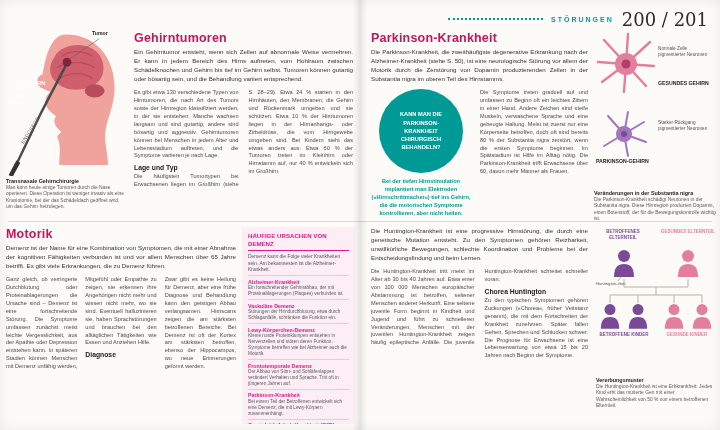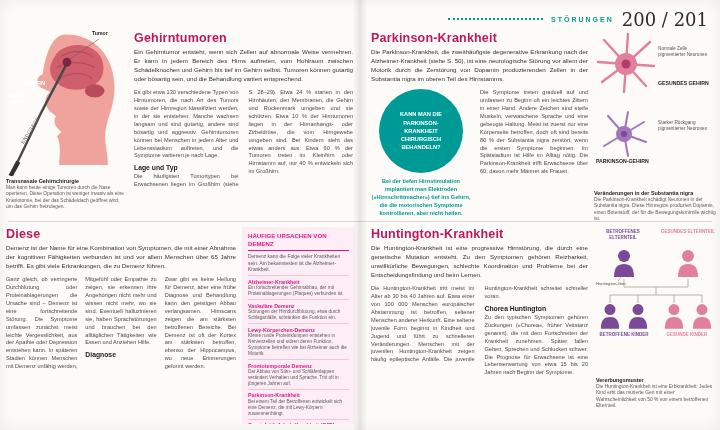--- a/index.html
+++ b/index.html
@@ -164,21 +164,21 @@
     <span class="fig-label bold" style="left:2px;top:130px;width:62px;">PARKINSON-GEHIRN</span>
   </figure>
   <div class="caption cap-neurons">
     <div class="cap-title">Veränderungen in der Substantia nigra</div>
     <div class="cap-text">Die Parkinson-Krankheit schädigt Neuronen in der Substantia nigra. Diese Hirnregion produziert Dopamin, einen Botenstoff, der für die Bewegungskontrolle wichtig ist.</div>
   </div>
 
   <div class="divider"></div>
 
   <section class="blk dementia">
-    <h1 class="sec">Diese</h1>
+    <h1 class="sec">Motorik</h1>
     <p class="intro">Demenz ist der Name für eine Kombination von Symptomen, die mit einer Abnahme der kognitiven Fähigkeiten verbunden ist und vor allem Menschen über 65 Jahre betrifft. Es gibt viele Erkrankungen, die zu Demenz führen.</p>
     <div class="cols3">
       <p class="body">Ganz gleich, ob verringerte Durchblutung oder Proteinablagerungen die Ursache sind – Demenz ist eine fortschreitende Störung. Die Symptome umfassen zunächst meist leichte Vergesslichkeit, aus der Apathie oder Depression entstehen kann. In späteren Stadien können Menschen mit Demenz unfähig werden, Mitgefühl oder Empathie zu zeigen, sie erkennen ihre Angehörigen nicht mehr und wissen nicht mehr, wo sie sind. Eventuell halluzinieren sie, haben Sprachstörungen und brauchen bei den alltäglichen Tätigkeiten wie Essen und Anziehen Hilfe.</p>
       <h3 class="subhead">Diagnose</h3>
       <p class="body">Zwar gibt es keine Heilung für Demenz, aber eine frühe Diagnose und Behandlung kann den geistigen Abbau verlangsamen. Hirnscans zeigen die am stärksten betroffenen Bereiche. Bei Demenz ist oft der Kortex am stärksten betroffen, ebenso der Hippocampus, wo neue Erinnerungen geformt werden.</p>
     </div>
   </section>
 
   <aside class="causes">
     <div class="causes-title">HÄUFIGE URSACHEN VON DEMENZ</div>
@@ -203,21 +203,20 @@
       <div class="cause-name">Parkinson-Krankheit</div>
       <div class="cause-desc">Bei einem Teil der Betroffenen entwickelt sich eine Demenz, die mit Lewy-Körpern zusammenhängt.</div>
     </div>
     <div class="cause-item">
       <div class="cause-name">Creutzfeldt-Jakob-Krankheit (CJD)</div>
 
     </div>
   </aside>
 
   <section class="blk huntington">
-    <h1 class="sec">Huntington-Krankheit</h1>
     <p class="intro">Die Huntington-Krankheit ist eine progressive Hirnstörung, die durch eine genetische Mutation entsteht. Zu den Symptomen gehören Reizbarkeit, unwillkürliche Bewegungen, schlechte Koordination und Probleme bei der Entscheidungsfindung und beim Lernen.</p>
     <div class="cols2">
       <p class="body">Die Huntington-Krankheit tritt meist im Alter ab 30 bis 40 Jahren auf. Etwa einer von 100 000 Menschen europäischer Abstammung ist betroffen, seltener Menschen anderer Herkunft. Eine seltene juvenile Form beginnt in Kindheit und Jugend und führt zu schnelleren Veränderungen. Menschen mit der juvenilen Huntington-Krankheit zeigen häufig epileptische Anfälle. Die juvenile Huntington-Krankheit schreitet schneller voran.</p>
       <h3 class="subhead">Chorea Huntington</h3>
       <p class="body">Zu den typischen Symptomen gehören Zuckungen (»Chorea«, früher Veitstanz genannt), die mit dem Fortschreiten der Krankheit zunehmen. Später fallen Gehen, Sprechen und Schlucken schwer. Die Prognose für Erwachsene ist eine Lebenserwartung von etwa 15 bis 20 Jahren nach Beginn der Symptome.</p>
     </div>
   </section>
 
   <figure class="fig fig-family">
     <svg class="lines" viewBox="0 0 120 146">

